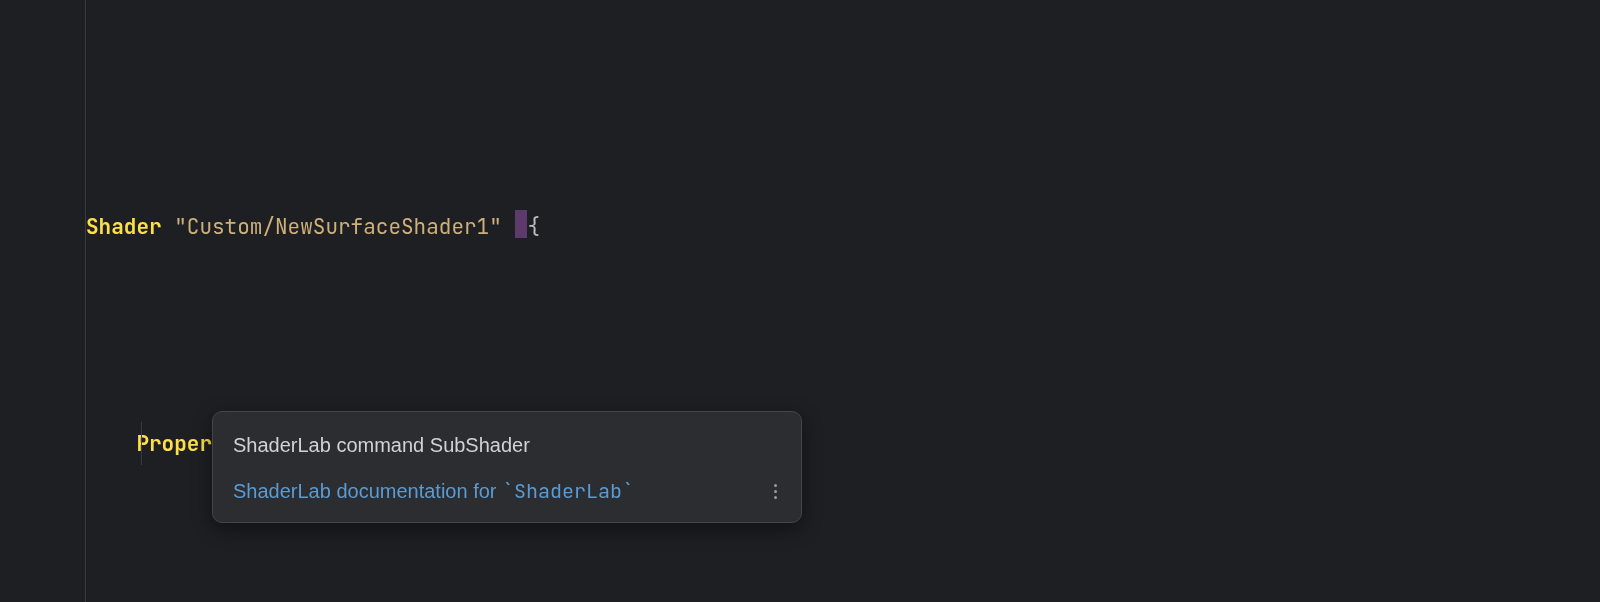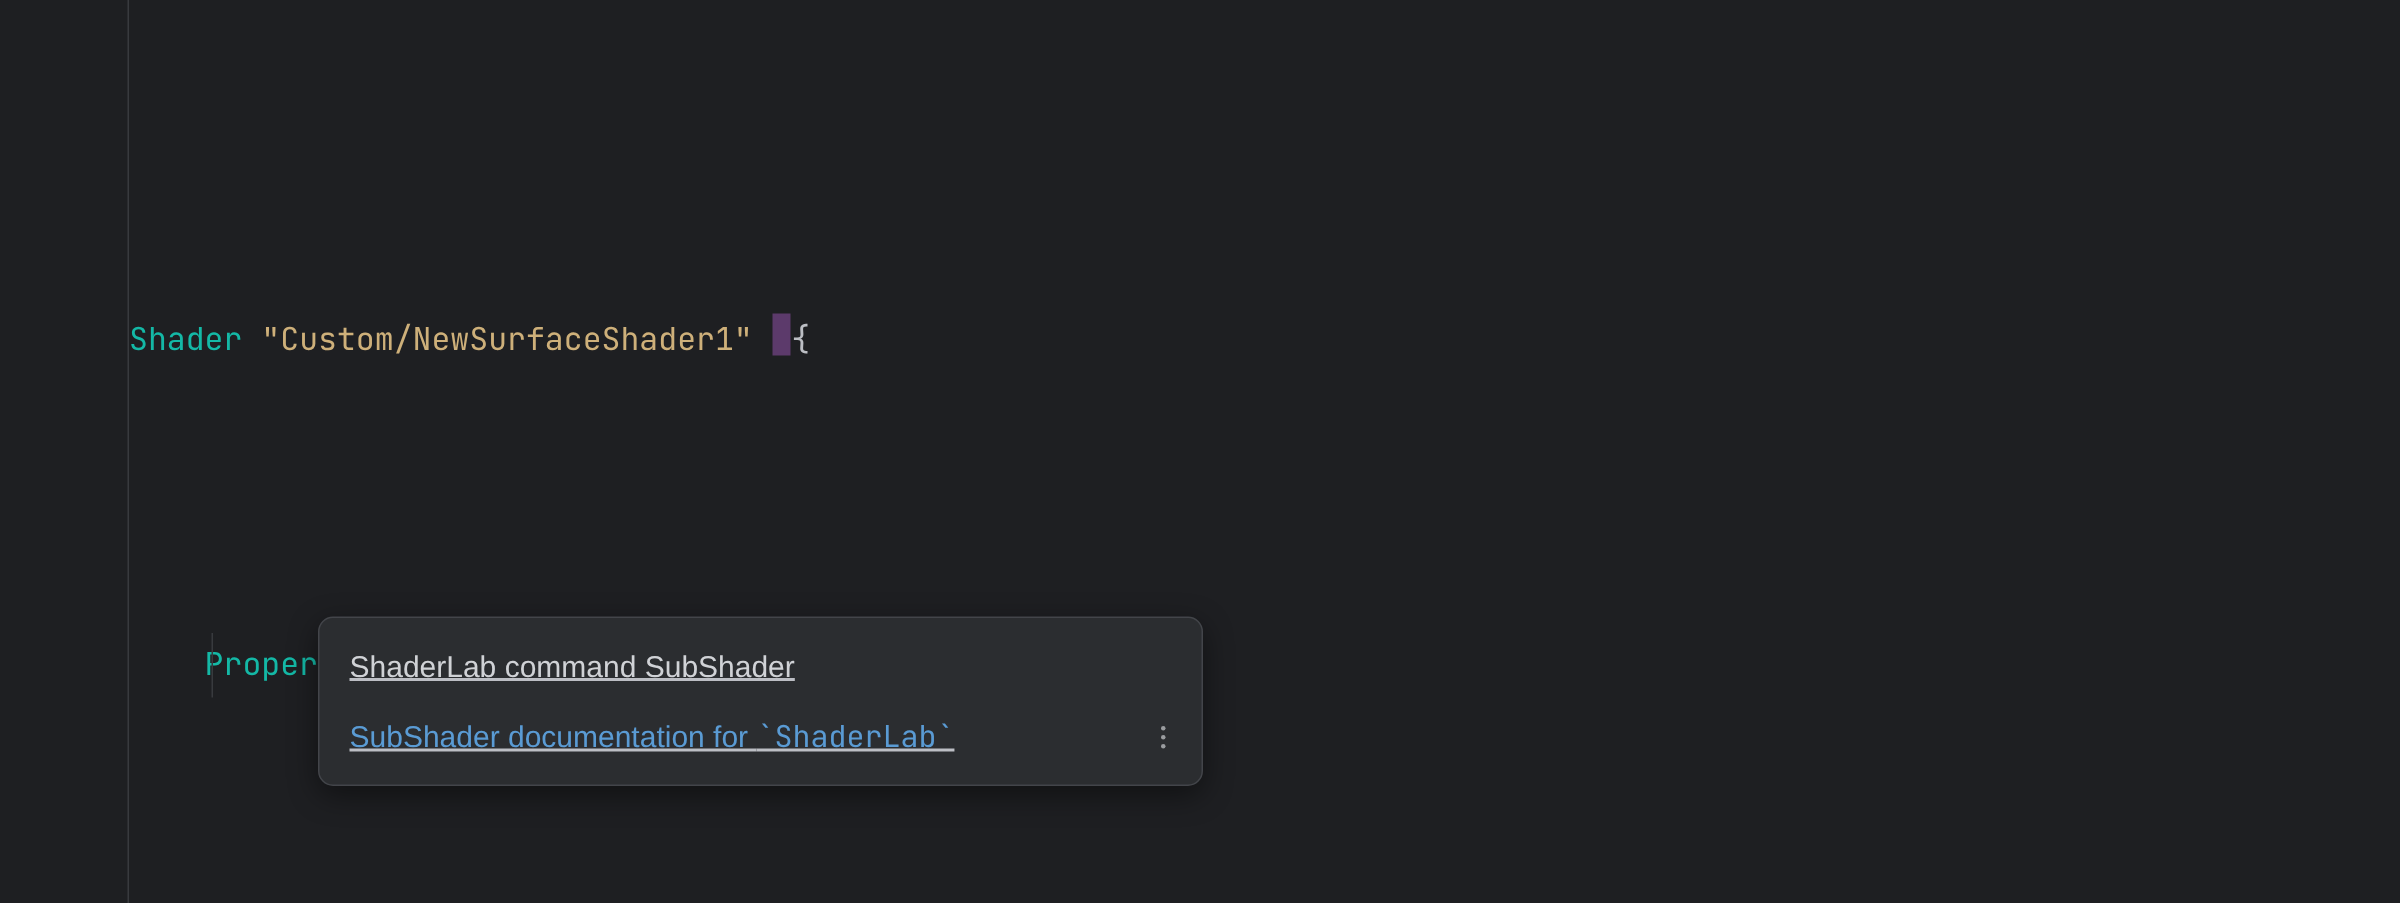--- a/index.html
+++ b/index.html
@@ -42,21 +42,21 @@
   
   .indent-guide {
     position: absolute;
     top: 0;
     bottom: 0;
     width: 1px;
     background: #383a3e;
   }
 
   
-  .tk-keyword  { color: #14b8a6; }           
+  .tk-keyword  { color: #fde047; font-weight: bold; }           
   .tk-string   { color: #ceb07a; }
   .tk-punct    { color: #bcbec4; }
 
   .cursor-block {
     display: inline-block;
     width: 12px;
     height: 28px;
     background: #5c3a6b;
     vertical-align: -4px;
     margin-left: 1px;
@@ -69,21 +69,20 @@
     top: 411px;
     width: 590px;
     background: #2b2d30;
     border: 1px solid #43454a;
     border-radius: 10px;
     box-shadow: 0 6px 20px rgba(0,0,0,0.45);
     padding: 18px 20px 16px 20px;
     font-family: -apple-system, BlinkMacSystemFont, 'Segoe UI', sans-serif;
     font-size: 20px;
     line-height: 1.5;
-    text-decoration: underline;
   }
   .doc-title {
     color: #d0d2d6;
     margin-bottom: 16px;
   }
   .doc-link-row {
     display: flex;
     align-items: center;
     justify-content: space-between;
   }
@@ -148,21 +147,21 @@
     
 
     
     
 
   </div>
 
   <div class="doc-popup">
     <div class="doc-title">ShaderLab command SubShader</div>
     <div class="doc-link-row">
-      <div class="doc-link"><span>SubShader documentation for </span><span class="mono">`ShaderLab`</span></div>
+      <div class="doc-link"><span>ShaderLab documentation for </span><span class="mono">`ShaderLab`</span></div>
       <div class="more-dots">
           <span></span>
           <span></span>
           <span></span>
         </div>
     </div>
   </div>
 
 </div>
 

